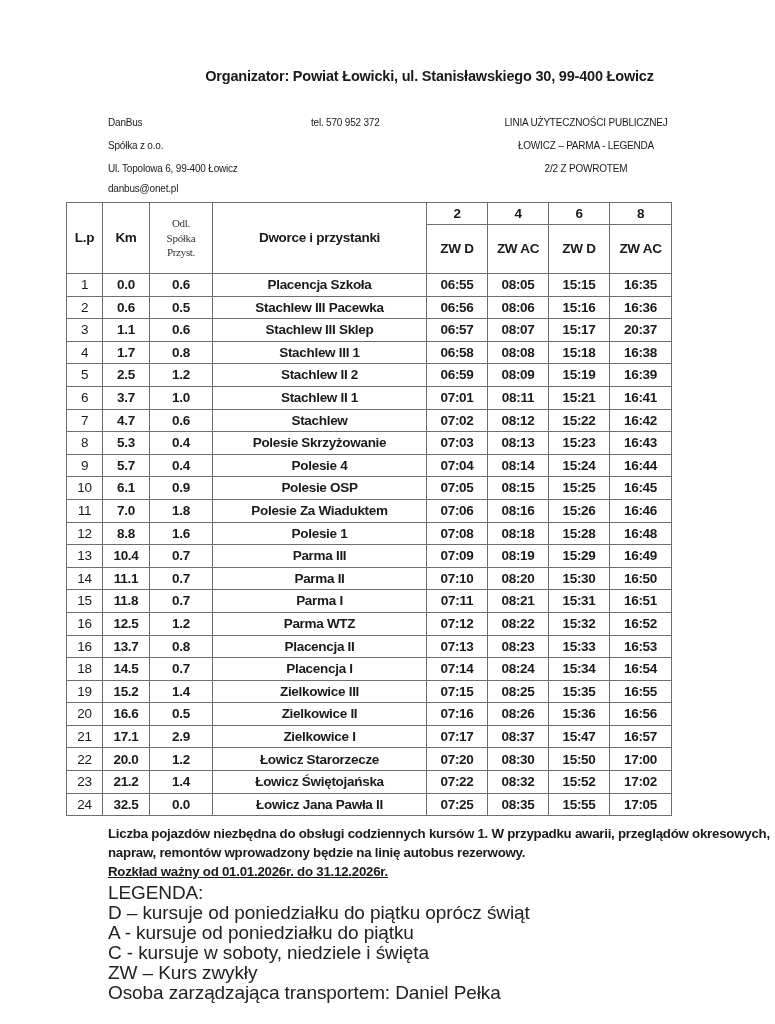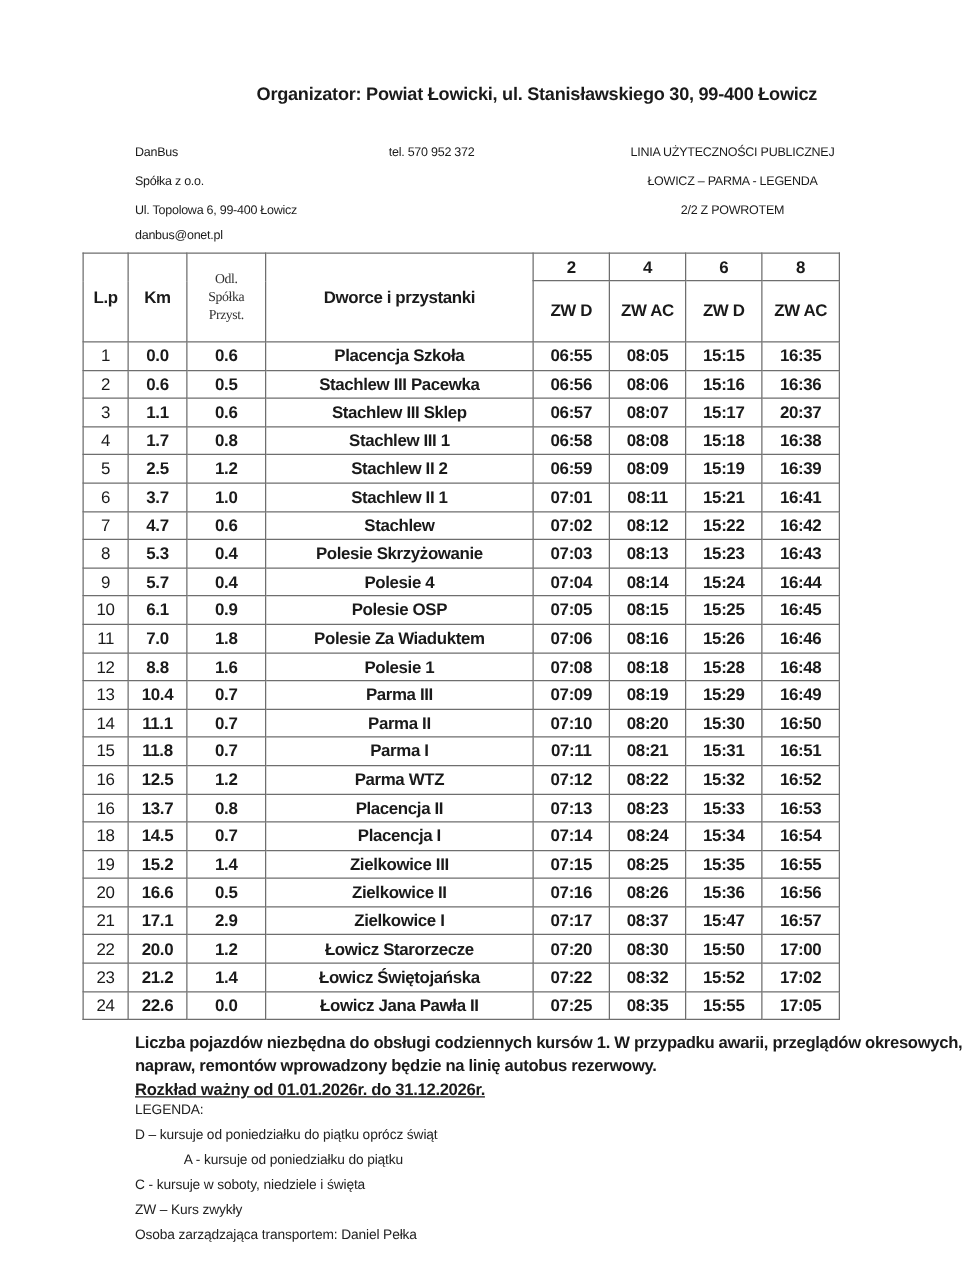--- a/index.html
+++ b/index.html
@@ -24,21 +24,21 @@
   th.small { font-weight: normal !important; font-size: 11px !important; line-height: 1.35 !important; color: #333; letter-spacing: 0; font-family: Liberation Serif, serif; }
   tr.hd1 th { height: 21px; }
   tr.hd2 th { height: 48px; }
   tr.row td { height: 21.6px; }
   td.lp { font-weight: normal; }
   td.b { font-weight: bold; }
 
   .foot { left: 66px; font-size: 13.3px; letter-spacing: -0.25px; }
   .bold { font-weight: bold; }
   .ul { text-decoration: underline; }
-  .legend { left: 66px; font-size: 11px; letter-spacing: -0.1px; color: #222; }
+  .legend { left: 66px; font-size: 19px; letter-spacing: -0.1px; color: #222; }
 </style>
 </head>
 <body>
 
 <div class="abs title">Organizator: Powiat Łowicki, ul. Stanisławskiego 30, 99-400 Łowicz</div>
 
 <div class="abs hdr" style="left:66px; top:117px;">DanBus</div>
 <div class="abs hdr" style="left:66px; top:140px;">Spółka z o.o.</div>
 <div class="abs hdr" style="left:66px; top:163px;">Ul. Topolowa 6, 99-400 Łowicz</div>
 <div class="abs hdr" style="left:66px; top:183px;">danbus@onet.pl</div>
@@ -307,32 +307,32 @@
         <td class="b">21.2</td>
         <td class="b">1.4</td>
         <td class="b">Łowicz Świętojańska</td>
         <td class="b">07:22</td>
         <td class="b">08:32</td>
         <td class="b">15:52</td>
         <td class="b">17:02</td>
       </tr>
       <tr class="row">
         <td class="lp">24</td>
-        <td class="b">22.6</td>
+        <td class="b">32.5</td>
         <td class="b">0.0</td>
         <td class="b">Łowicz Jana Pawła II</td>
         <td class="b">07:25</td>
         <td class="b">08:35</td>
         <td class="b">15:55</td>
         <td class="b">17:05</td>
       </tr>
     </tbody>
 </table>
 
 <div class="abs foot bold" style="top:826px;">Liczba pojazdów niezbędna do obsługi codziennych kursów 1. W przypadku awarii, przeglądów okresowych,</div>
 <div class="abs foot bold" style="top:845px;">napraw, remontów wprowadzony będzie na linię autobus rezerwowy.</div>
 <div class="abs foot bold ul" style="top:864px;">Rozkład ważny od 01.01.2026r. do 31.12.2026r.</div>
 <div class="abs legend" style="top:882px;">LEGENDA:</div>
 <div class="abs legend" style="top:902px;">D – kursuje od poniedziałku do piątku oprócz świąt</div>
-<div class="abs legend" style="top:922px;margin-left:39px;">A - kursuje od poniedziałku do piątku</div>
+<div class="abs legend" style="top:922px;">A - kursuje od poniedziałku do piątku</div>
 <div class="abs legend" style="top:942px;">C - kursuje w soboty, niedziele i święta</div>
 <div class="abs legend" style="top:962px;">ZW – Kurs zwykły</div>
 <div class="abs legend" style="top:982px;">Osoba zarządzająca transportem: Daniel Pełka</div>
 
 </body></html>

